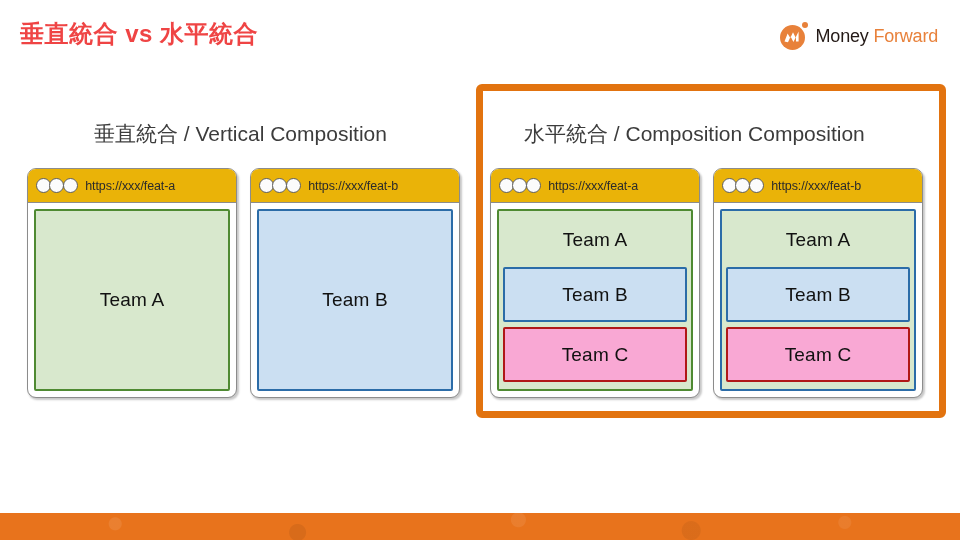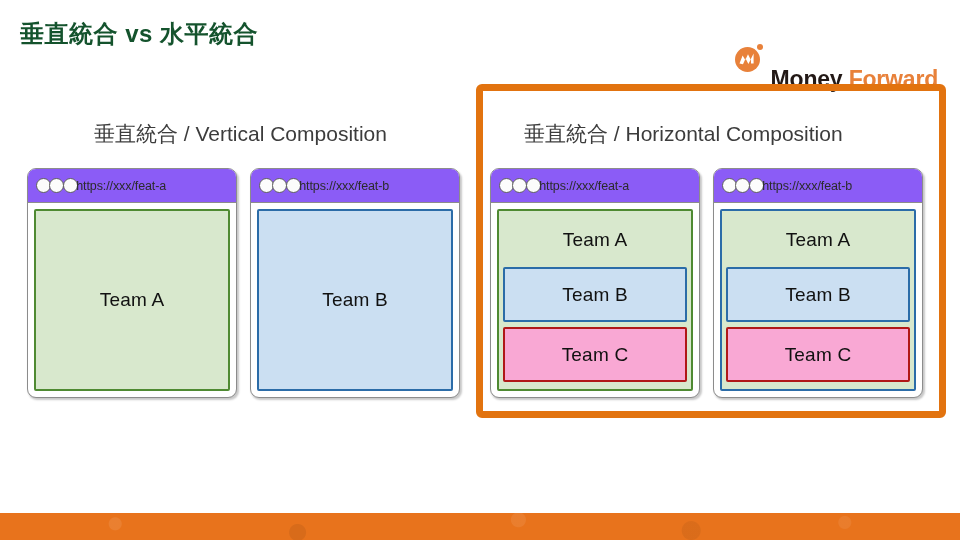--- a/index.html
+++ b/index.html
@@ -16,21 +16,21 @@
     position: relative;
   }
 
   
   .slide-title {
     position: absolute;
     left: 20px;
     top: 18px;
     font-size: 24px;
     font-weight: 700;
-    color: #14532d;
+    color: #ef4444;
     letter-spacing: 0.5px;
     white-space: nowrap;
   }
 
   .logo {
     position: absolute;
     right: 22px;
     top: 22px;
     display: flex;
     align-items: center;
@@ -51,25 +51,24 @@
   }
   .logo-mark .dot {
     position: absolute;
     right: 0; top: 0;
     width: 6px; height: 6px;
     border-radius: 50%;
     background: #e8813a;
   }
   .logo-mark svg { position: absolute; left: 0; top: 3px; }
   .logo-text {
-    font-size: 23px;
-    font-weight: 700;
+    font-size: 18px;
+    font-weight: 400;
     letter-spacing: -0.2px;
     white-space: nowrap;
-    margin-top: 44px;
   }
   .logo-text .money { color: #231916; }
   .logo-text .forward { color: #e8813a; }
 
   
   .highlight-frame {
     position: absolute;
     left: 476px;
     top: 84px;
     width: 470px;
@@ -108,22 +107,23 @@
   .window.w2 { left: 250px; }
   .window.w3 { left: 490px; }
   .window.w4 { left: 713px; }
 
   .titlebar {
     height: 34px;
     flex: none;
     display: flex;
     align-items: center;
     padding-left: 8px;
+    gap: 9px;
     border-bottom: 1.6px solid #8c8c8c;
-    background: #8b5cf6;
+    background: #eab308;
   }
   .dots { display: flex; }
   .dots .dot {
     width: 15px; height: 15px;
     border-radius: 50%;
     border: 1.6px solid #5e5e5e;
     background: #fcfcfc;
     margin-right: -1.6px;
   }
   .url {
@@ -213,21 +213,21 @@
     </svg>
   </span>
   <span class="logo-text">
     <span class="money">Money</span><span>&nbsp;</span><span class="forward">Forward</span>
   </span>
 </div>
 
 <div class="highlight-frame"></div>
 
 <div class="section-heading left">垂直統合 / Vertical Composition</div>
-<div class="section-heading right">垂直統合 / Horizontal Composition</div>
+<div class="section-heading right">水平統合 / Composition Composition</div>
 
 <div class="window w1">
   <div class="titlebar">
     <span class="dots">
       <span class="dot"></span>
       <span class="dot"></span>
       <span class="dot"></span>
     </span>
     <span class="url">https://xxx/feat-a</span>
   </div>

